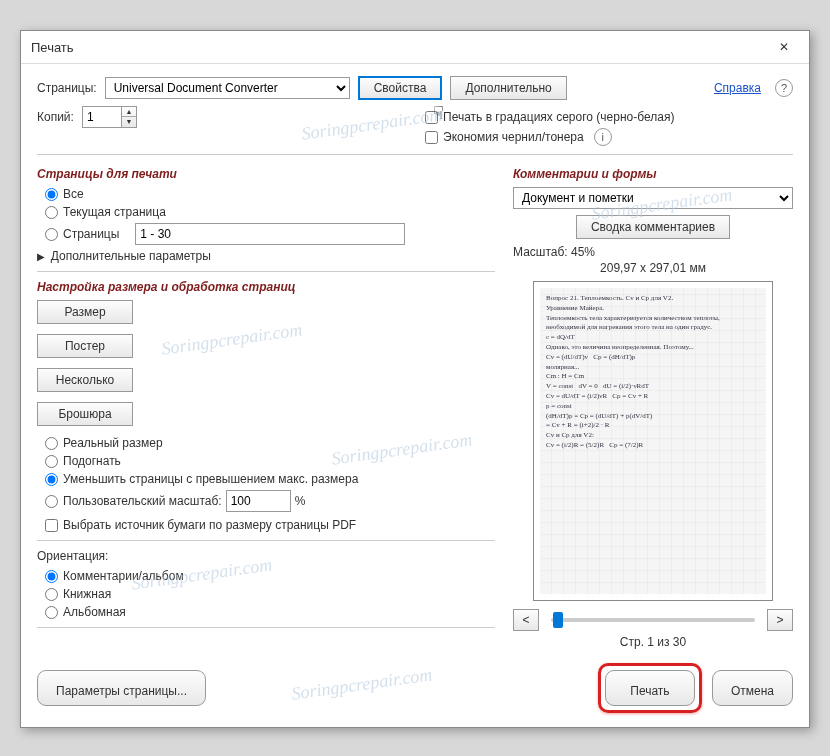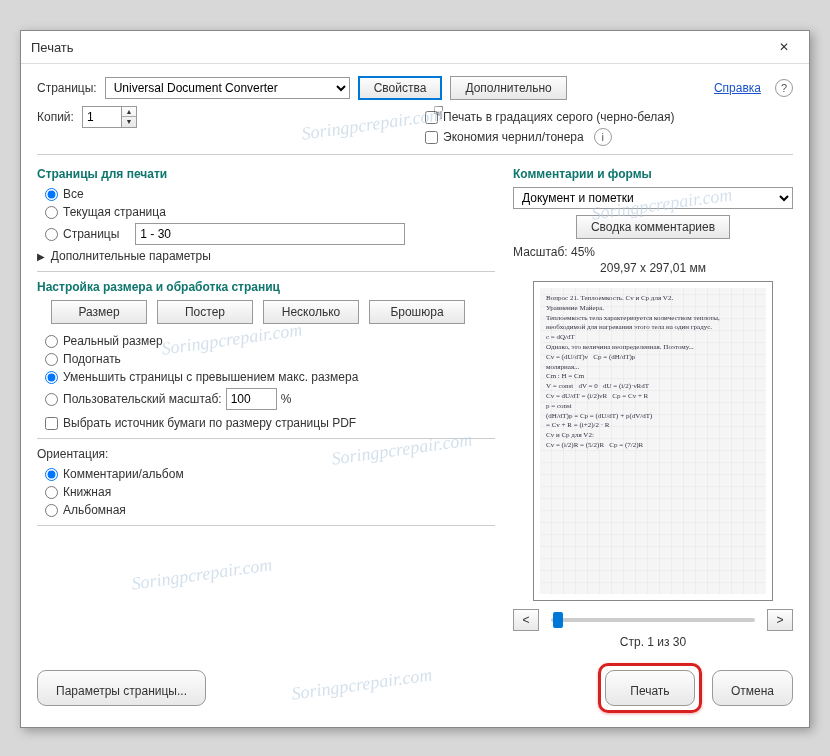--- a/index.html
+++ b/index.html
@@ -20,28 +20,28 @@
 .spinner-group { display: flex; align-items: center; }
 .spinner-group input { width: 40px; }
 .spin-btns { display: flex; flex-direction: column; background: linear-gradient(#fdfdfd,#e8e8e8); border: 1px solid #999; border-left: none; }
 .spin-btns div { width: 14px; height: 10px; font-size: 7px; text-align: center; line-height: 9px; cursor: pointer; color: #333; }
 .spin-btns div:first-child { border-bottom: 1px solid #aaa; }
 input[type=checkbox], input[type=radio] { margin: 0 5px 0 0; vertical-align: middle; }
 .checkbox-row, .radio-row { display: flex; align-items: center; margin-bottom: 4px; color: #333; padding-left: 8px; }
 .cols { display: flex; gap: 18px; margin-top: 6px; }
 .left-col { flex: 1; }
 .right-col { width: 280px; }
-.section-hdr { font-weight: bold; color: #0f766e; margin: 4px 0 6px 0; }
+.section-hdr { font-weight: bold; color: #7f1d1d; margin: 4px 0 6px 0; font-style: italic; }
 .hr { border-top: 1px solid #ccc; margin: 8px 0; }
 .pages-input { width: 270px; background: #f4f4f4; }
 .expand-row { display: flex; align-items: center; cursor: pointer; color: #333; margin: 4px 0; }
 .expand-row .tri { margin-right: 6px; font-size: 10px; }
-.size-btns { display: flex; gap: 10px; margin: 6px 0 10px 14px; }
+.size-btns { display: flex; gap: 10px; margin: 6px 0 10px 0; flex-direction: column; }
 .size-btns .btn { width: 96px; text-align: center; }
-.scale-input { width: 51px; background: #f4f4f4; margin: 0 4px; }
+.scale-input { width: 65px; background: #f4f4f4; margin: 0 4px; }
 .preview-select { width: 100%; }
 .preview-box { border: 1px solid #888; width: 240px; height: 320px; margin: 6px auto 0 auto; background: #fff; padding: 6px; overflow: hidden; }
 .preview-paper { width: 100%; height: 100%; background: repeating-linear-gradient(0deg,#fafafa,#fafafa 11px,#eaeaea 12px), repeating-linear-gradient(90deg,#fafafa,#fafafa 11px,#eaeaea 12px); background-blend-mode: multiply; font-family: 'Comic Sans MS', cursive; font-size: 7px; color: #334; line-height: 1.4; padding: 6px; overflow: hidden; }
 .preview-nav { display: flex; align-items: center; gap: 8px; margin-top: 8px; }
 .nav-btn { width: 26px; height: 22px; border: 1px solid #999; background: linear-gradient(#fdfdfd,#e8e8e8); cursor: pointer; text-align: center; line-height: 20px; color: #333; }
 .slider-track { flex: 1; height: 4px; background: #ccc; position: relative; border-radius: 2px; margin: 0 4px; }
 .slider-thumb { position: absolute; top: -6px; left: 2px; width: 10px; height: 16px; background: #0078d7; border-radius: 2px; }
 .page-of { text-align: center; color: #333; margin-top: 4px; }
 .footer { display: flex; margin-top: 14px; align-items: center; }
 .footer .btn { padding: 13px 18px; height: 36px; border-radius: 9px; }

